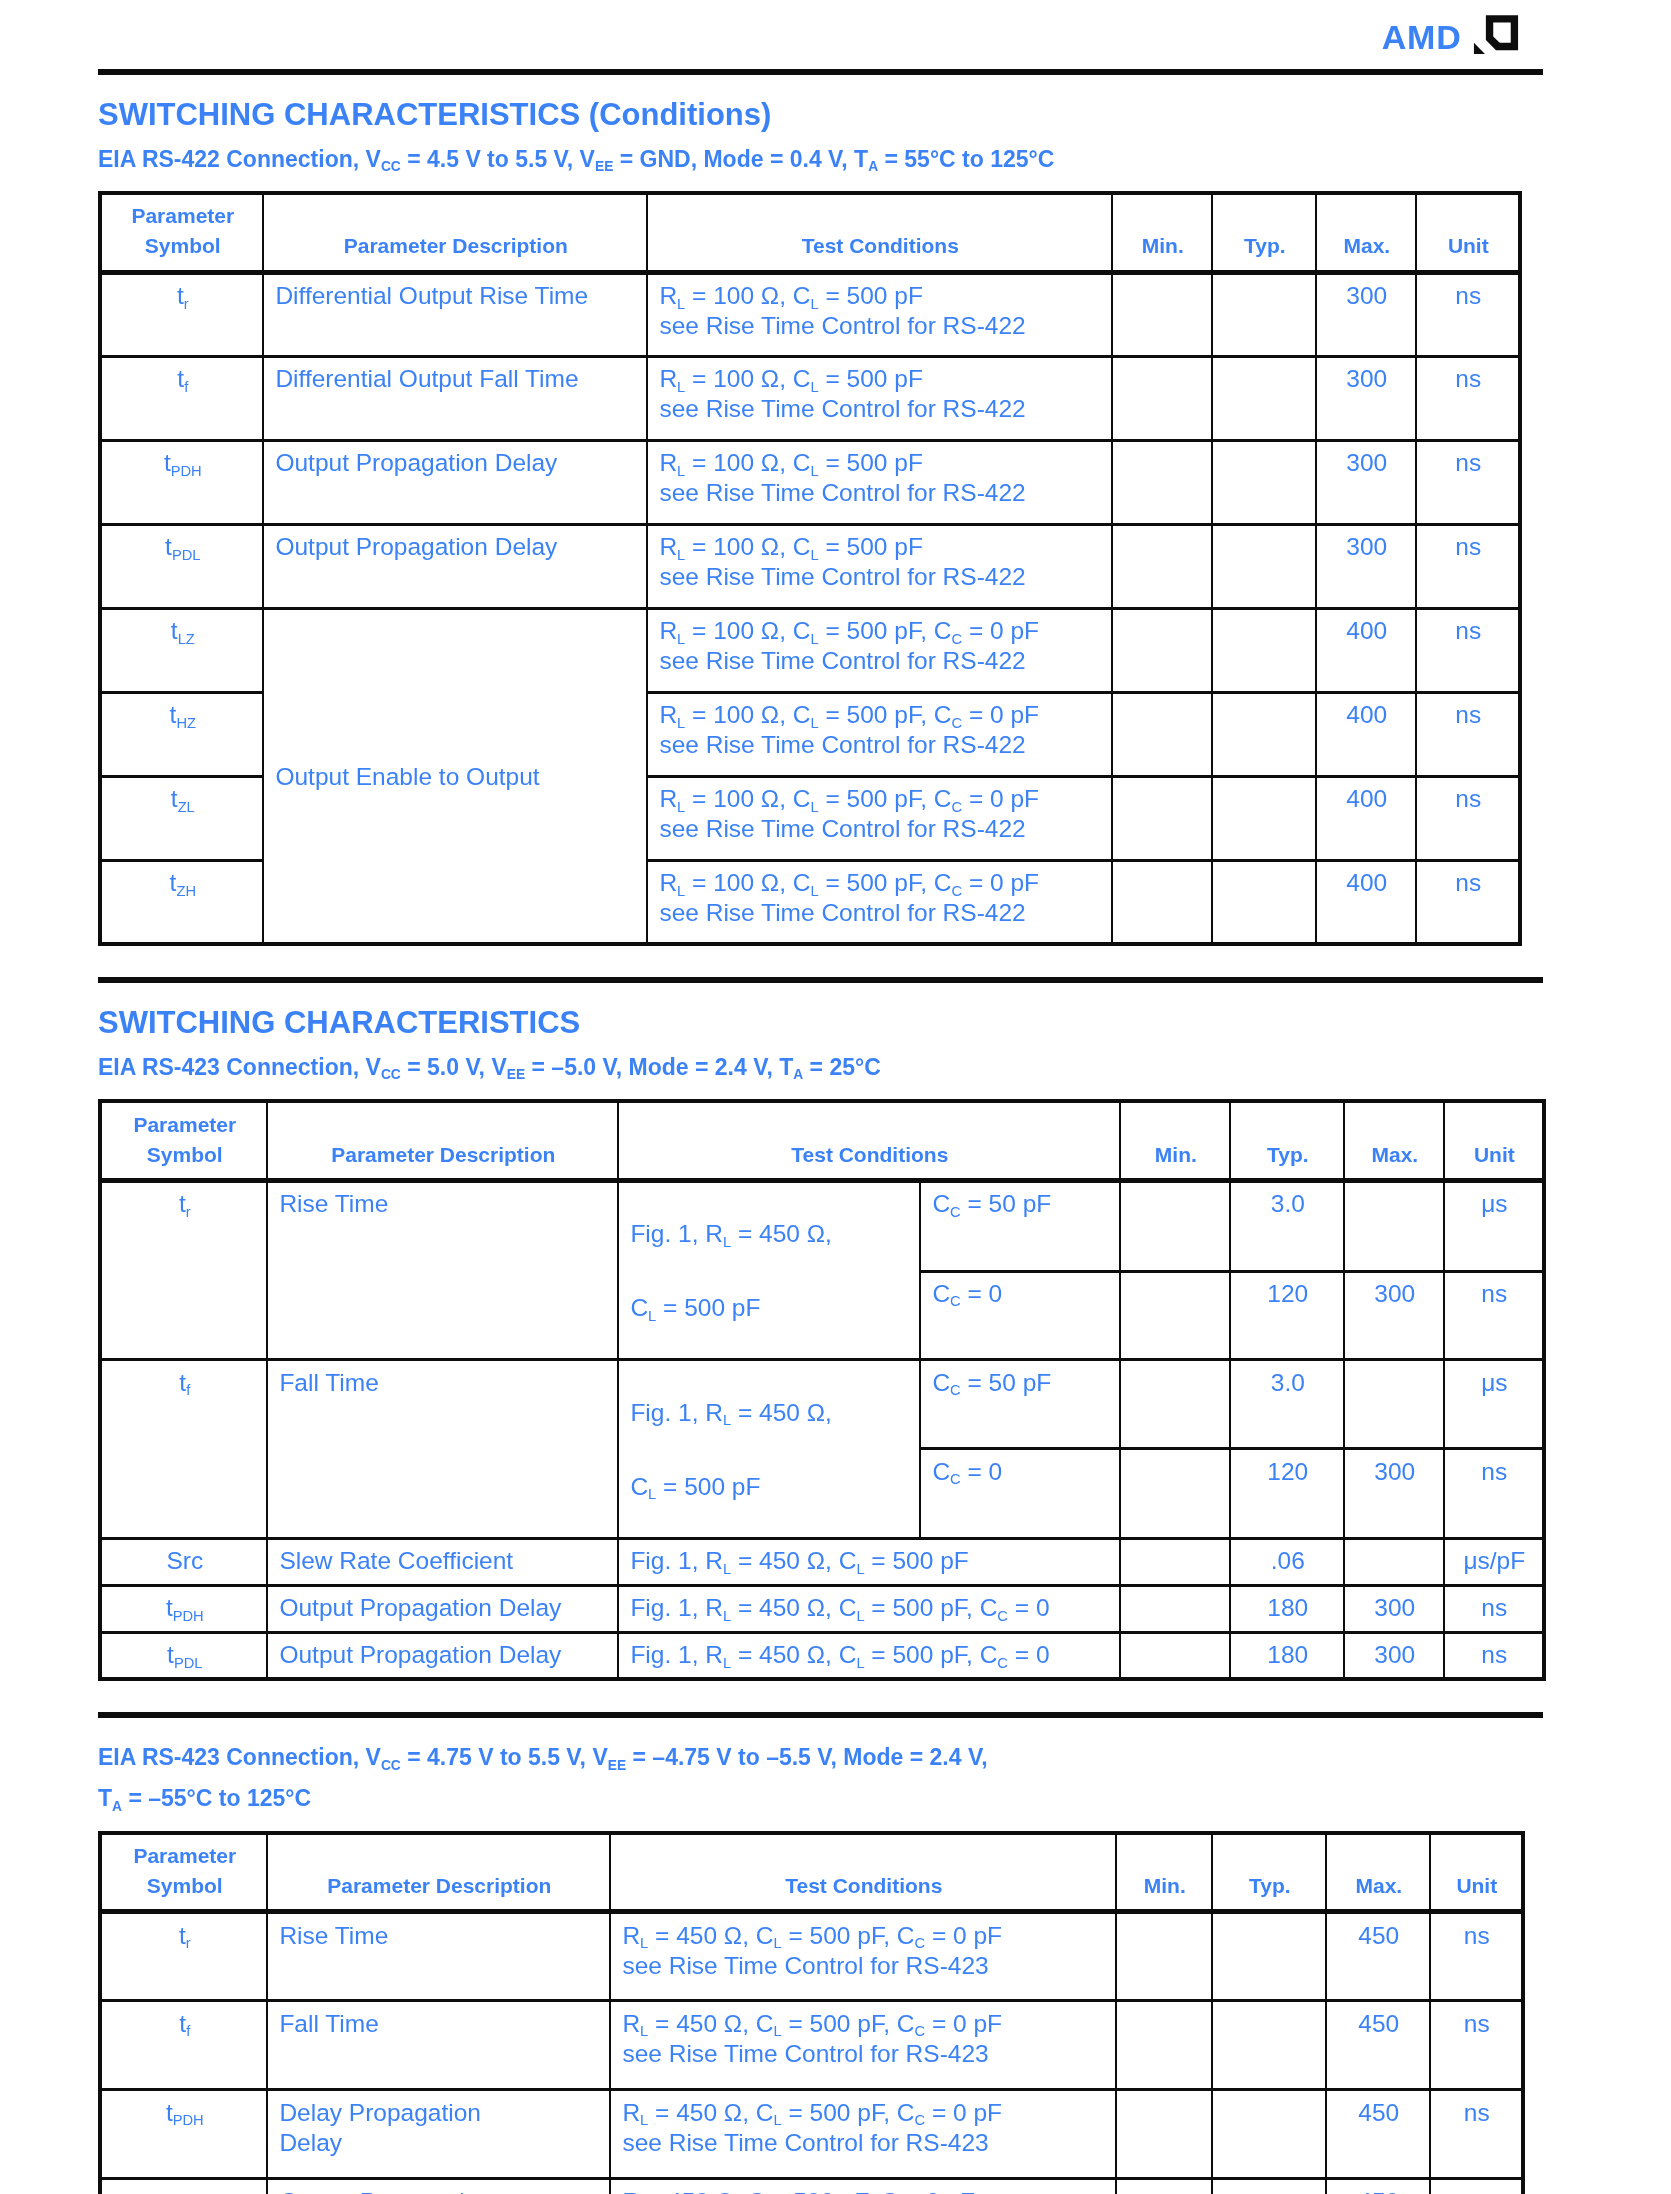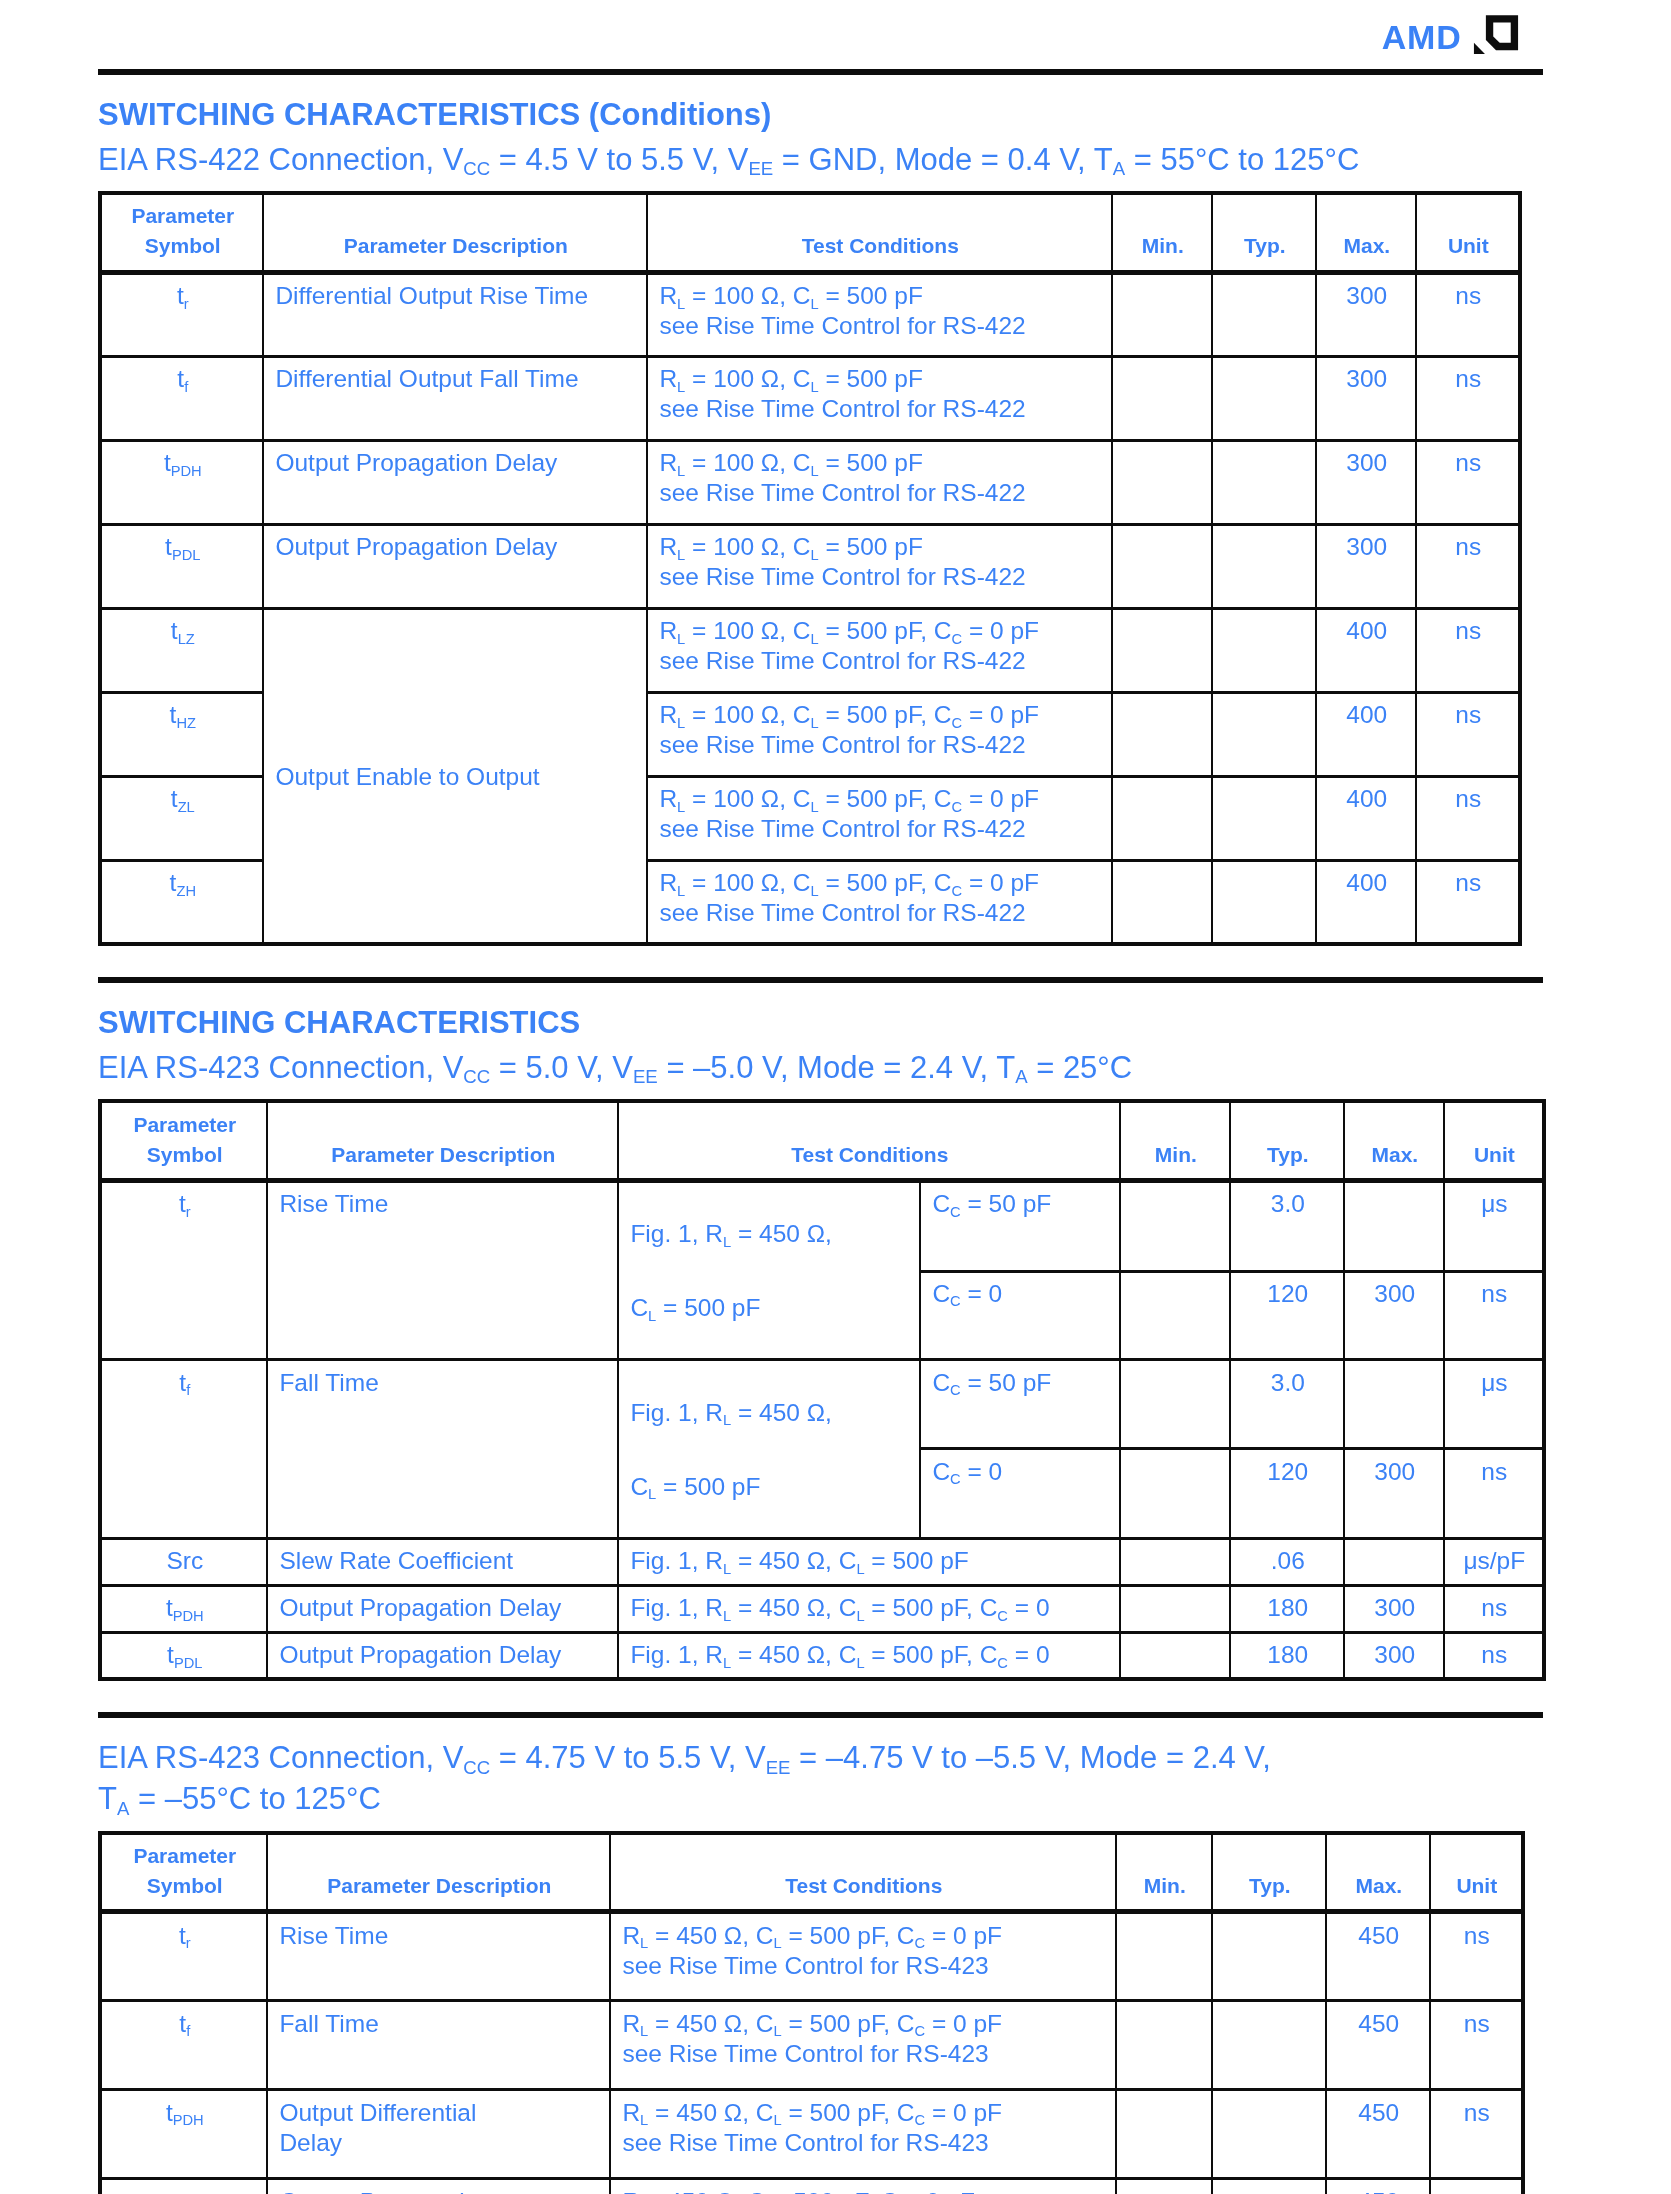--- a/index.html
+++ b/index.html
@@ -9,21 +9,21 @@
   }
   .content{padding:0 129px 0 98px;box-sizing:border-box;}
   
   .logo{position:absolute;top:11.4px;right:153px;display:flex;align-items:center;gap:11.4px;}
   .logo-text{font-size:34px;font-weight:bold;letter-spacing:0.8px;}
   .rule{height:5.7px;background:#0d0d0d;}
   .rule-top{margin-top:69px;}
   .rule-mid{margin-top:31px;}
   
   .h-title{font-size:31px;font-weight:bold;margin:21px 0 0 0;line-height:38px;}
-  .h-sub{font-size:31px;font-weight:normal;margin:4.9px 0 0 0;line-height:41px;white-space:pre-line;}
+  .h-sub{font-size:23px;font-weight:bold;margin:4.9px 0 0 0;line-height:41px;white-space:pre-line;}
   
   table.dt{border-collapse:collapse;table-layout:fixed;margin-top:11.4px;border:4.1px solid #0d0d0d;}
   .dt th,.dt td{
     border:2.4px solid #0d0d0d;border-top-width:3.3px;border-bottom-width:3.3px;
     font-size:24.5px;line-height:30px;padding:6.5px 9.8px 4.9px 11.4px;
     vertical-align:top;white-space:pre-line;overflow:hidden;
   }
   .dt th{font-weight:bold;vertical-align:bottom;font-size:21px;padding-bottom:8.2px;border-bottom-width:5.7px;}
   .c{text-align:center;}
   .mid{vertical-align:middle !important;}
@@ -301,21 +301,21 @@
           <td>Fall Time</td>
           <td>R<sub>L</sub> = 450 Ω, C<sub>L</sub> = 500 pF, C<sub>C</sub> = 0 pF
 see Rise Time Control for RS-423</td>
           <td class="c"></td>
           <td class="c"></td>
           <td class="c">450</td>
           <td class="c">ns</td>
         </tr>
         <tr>
           <td class="c">t<sub>PDH</sub></td>
-          <td>Output Differential
+          <td>Delay Propagation
 Delay</td>
           <td>R<sub>L</sub> = 450 Ω, C<sub>L</sub> = 500 pF, C<sub>C</sub> = 0 pF
 see Rise Time Control for RS-423</td>
           <td class="c"></td>
           <td class="c"></td>
           <td class="c">450</td>
           <td class="c">ns</td>
         </tr>
         <tr>
           <td class="c">t</td>

